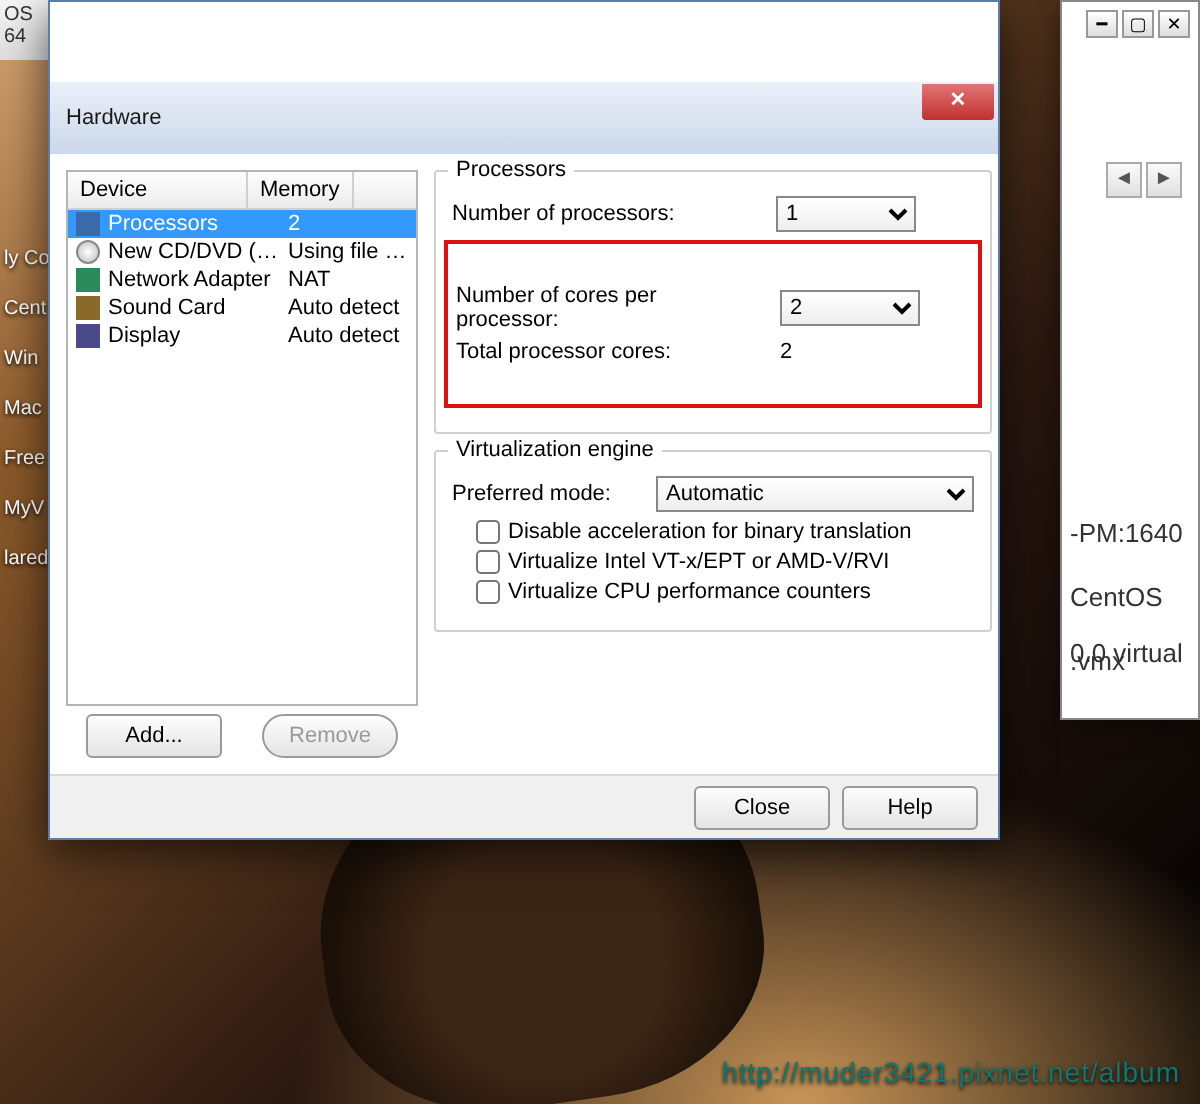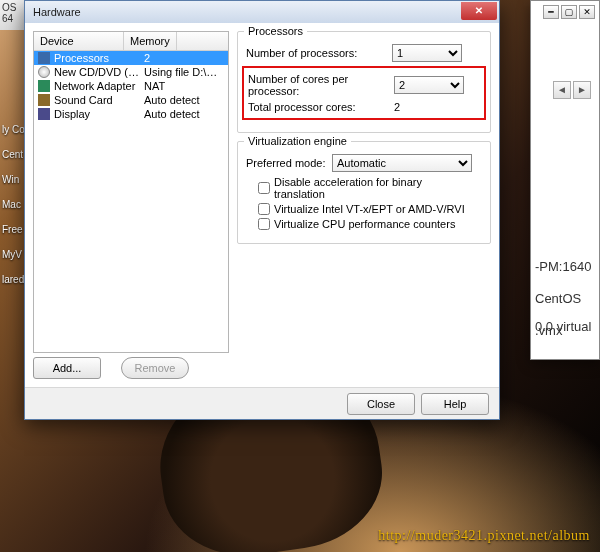--- a/index.html
+++ b/index.html
@@ -2,67 +2,67 @@
 <html><head>
 <meta charset="utf-8">
 <style>
   * { box-sizing: border-box; margin: 0; padding: 0; font-family: "Segoe UI", Tahoma, sans-serif; }
   body { width: 600px; height: 552px; overflow: hidden; position: relative; background: #000; }
   
   
   .bg { position: absolute; inset: 0; background: linear-gradient(135deg, #d4a574 0%, #8b5a2b 20%, #2a1810 60%, #000 100%); }
   .bg::after { content:""; position:absolute; bottom:0; left:100px; width:500px; height:200px; background: radial-gradient(ellipse at 60% 100%, #c89558 0%, transparent 60%); }
   .guitar { position:absolute; bottom:0; left:160px; width:220px; height:180px; background: radial-gradient(circle at 50% 60%, #3a2414 40%, #1a1008 70%); border-radius:50% 50% 40% 40%; transform:rotate(-8deg);}
-  .watermark { position:absolute; right:10px; bottom:8px; color:#eab308; font-size:14px; font-family: Liberation Serif, serif; letter-spacing:0.5px; text-shadow:0 1px 2px #000;}
+  .watermark { position:absolute; right:10px; bottom:8px; color:#0f766e; font-size:14px; font-family: Liberation Sans, sans-serif; letter-spacing:0.5px; text-shadow:0 1px 2px #000;}
   
   
   .side-window { position:absolute; top:0; right:0; width:70px; height:360px; background:#fff; border:1px solid #888; box-shadow:0 4px 12px rgba(0,0,0,0.4);}
   .side-window .sw-row{ position:absolute; font-size:13px; color:#333; left:4px; white-space:nowrap;}
   .sw-icons{position:absolute; top:4px; right:4px; display:flex; gap:2px;}
   .sw-icons span{width:16px;height:14px;border:1px solid #999;background:linear-gradient(#fff,#ddd);font-size:9px;line-height:12px;text-align:center;}
   .sw-nav{position:absolute;top:80px;right:8px;display:flex;gap:2px;}
   .sw-nav span{width:18px;height:18px;border:1px solid #aaa;background:linear-gradient(#fafafa,#e0e0e0);font-size:10px;line-height:16px;text-align:center;color:#555;}
   
   
   .dialog { position:absolute; top:0; left:24px; width:476px; height:420px; background:#fff; border:1px solid #5a7ca8; box-shadow:0 6px 20px rgba(0,0,0,0.6); display:flex; flex-direction:column;}
-  .titlebar { height:22px; background:linear-gradient(#eaf0f8,#cbd8ea); display:flex; align-items:center; padding:0 4px; position:relative;}
+  .titlebar { height:36px; background:linear-gradient(#eaf0f8,#cbd8ea); display:flex; align-items:center; padding:0 4px; position:relative;margin-top:40px;}
   .titlebar .title{ font-size:11px; color:#1a1a1a; padding-left:4px;}
   .closebtn{position:absolute;right:2px;top:1px;width:36px;height:18px;background:linear-gradient(#e27474,#c23030);color:#fff;font-size:10px;line-height:18px;text-align:center;border-radius:0 0 2px 2px;font-weight:bold;}
   
   .dialog-body{flex:1; padding:8px; display:flex; gap:8px;}
-  .left-pane{width:196px; display:flex; flex-direction:column;}
+  .left-pane{width:176px; display:flex; flex-direction:column;}
   .device-list{flex:1; border:1px solid #b5b5b5; background:#fff; font-size:11px;}
   .dl-header{display:flex; background:linear-gradient(#fdfdfd,#ececec); border-bottom:1px solid #d0d0d0;}
   .dl-header span{padding:3px 6px; border-right:1px solid #d0d0d0;}
   .dl-header span:first-child{width:90px;}
   .dl-row{display:flex; padding:1px 4px; align-items:center; gap:4px;}
   .dl-row.sel{background:#3399ff;color:#fff;}
   .dl-row .ico{width:12px;height:12px;display:inline-block;}
   .dl-row .c1{width:86px; white-space:nowrap; overflow:hidden; text-overflow:ellipsis;}
   .dl-row .c2{flex:1; white-space:nowrap; overflow:hidden; text-overflow:ellipsis;}
   .ico-mem{background:#5a8a3a;}
   .ico-cpu{background:#3a6aaa;}
   .ico-cd{border:1px solid #888;border-radius:50%;background:radial-gradient(#fff,#bbb);}
   .ico-net{background:#2a8a5a;}
   .ico-snd{background:#8a6a2a;}
   .ico-disp{background:#4a4a8a;}
   
-  .btn-row{display:flex; gap:20px; margin-top:4px;}
+  .btn-row{display:flex; gap:20px; justify-content:center; margin-top:4px;}
   .btn{min-width:68px; height:22px; font-size:11px; background:linear-gradient(#fdfdfd,#e4e4e4); border:1px solid #9a9a9a; border-radius:3px;}
   .btn:disabled{color:#999;border-radius:11px;}
   
   .right-pane{flex:1; font-size:11px;}
   .group{border:1px solid #d0d0d0; border-radius:2px; padding:8px 8px 10px 8px; margin-bottom:8px; position:relative;}
   .group-title{position:absolute; top:-7px; left:6px; background:#fff; padding:0 4px; font-size:11px;}
-  .form-row{display:flex; align-items:center; margin:4px 0; gap:6px;}
+  .form-row{display:flex; align-items:center; margin:4px 0; gap:22px;}
   .form-row label{width:140px;}
   .form-row .val{width:20px;}
   .combo{width:70px; height:18px; font-size:11px; background:linear-gradient(#fff,#eee); border:1px solid #888;}
-  .combo-wide{width:140px;}
-  .hl{border:2px solid #e01010; padding:1px 4px; margin:2px -4px;}
+  .combo-wide{width:159px;}
+  .hl{border:2px solid #e01010; padding:16px 4px; margin:2px -4px;}
   .chk-row{display:flex; align-items:center; gap:4px; margin:3px 12px;}
   .chk-row input{width:12px;height:12px;}
   
   .annotation{color:#e01010; font-size:13px; margin-top:10px; line-height:1.6;}
   
   .dialog-footer{height:32px; background:#f0f0f0; border-top:1px solid #d8d8d8; display:flex; justify-content:flex-end; align-items:center; gap:6px; padding:0 10px;}
   
   
   .desk{position:absolute;left:2px;top:110px;font-size:10px;color:#fff;text-shadow:0 1px 2px #000;}
   .desk div{margin:14px 0;white-space:nowrap;}

